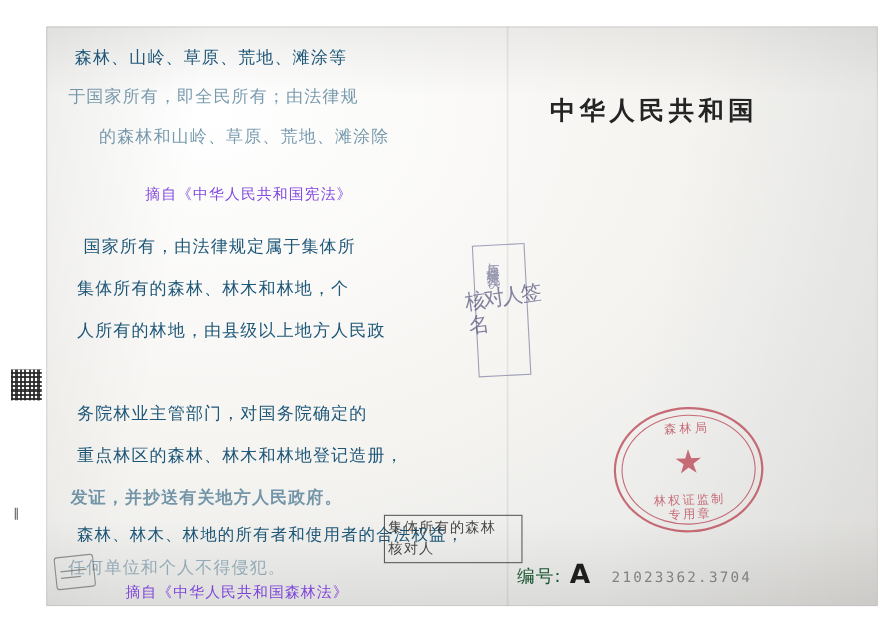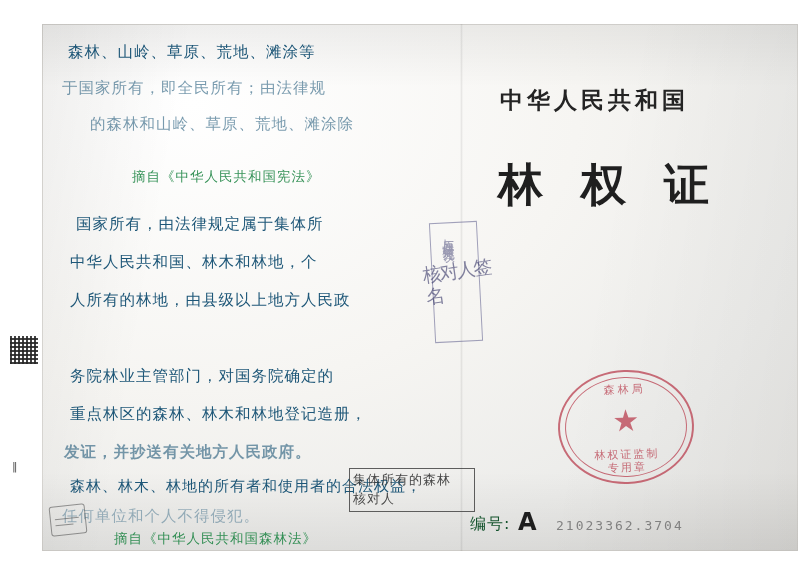--- a/index.html
+++ b/index.html
@@ -73,21 +73,21 @@
     color: #0c4a6e;
     opacity: .92;
   }
   .body-line.faded { opacity: .55; }
   .body-line.vfaded { opacity: .38; }
 
   .src-line {
     position: absolute;
     font-size: 13.5px;
     white-space: nowrap;
-    color: #15803d;
+    color: #6d28d9;
     opacity: .85;
   }
 
   
   .right-col {
     position: absolute;
     left: 470px;
     top: 30px;
     width: 320px;
     height: 515px;
@@ -321,35 +321,34 @@
 
   <div class="left-col">
 
     <div class="body-line zh" style="left:6px; top:14px;">森林、山岭、草原、荒地、滩涂等</div>
     <div class="body-line zh faded" style="left:0px; top:50px;">于国家所有，即全民所有；由法律规</div>
     <div class="body-line zh faded" style="left:-4px; top:86px;margin-left:32px;">的森林和山岭、草原、荒地、滩涂除</div>
 
     <div class="src-line zh" style="left:70px; top:138px;">摘自《中华人民共和国宪法》</div>
 
     <div class="body-line zh" style="left:14px; top:186px;">国家所有，由法律规定属于集体所</div>
-    <div class="body-line zh" style="left:8px;  top:224px;">中华人民共和国、林木和林地，个</div>
+    <div class="body-line zh" style="left:8px;  top:224px;">集体所有的森林、林木和林地，个</div>
     <div class="body-line zh" style="left:8px;  top:262px;">人所有的林地，由县级以上地方人民政</div>
     <div class="body-line zh" style="left:8px;  top:376px;">重点林区的森林、林木和林地登记造册，</div>
     <div class="body-line zh" style="left:8px;  top:338px;">务院林业主管部门，对国务院确定的</div>
     <div class="body-line zh faded" style="left:2px; top:414px;font-weight:bold;">发证，并抄送有关地方人民政府。</div>
     <div class="body-line zh" style="left:8px;  top:448px; font-size:15px;">森林、林木、林地的所有者和使用者的合法权益，</div>
     <div class="body-line zh vfaded" style="left:0px; top:478px;">任何单位和个人不得侵犯。</div>
 
     <div class="src-line zh" style="left:52px; top:500px;">摘自《中华人民共和国森林法》</div>
   </div>
 
   <div class="right-col">
 
     <div class="cert-nation zh">中华人民共和国</div>
-    <div class="cert-title zh">林权证</div>
 
     <div class="seal">
       <div class="seal-inner"></div>
       <div class="seal-arc zh">森林局</div>
       <div class="seal-star">★</div>
       <div class="seal-bottom zh">林权证监制</div>
       <div class="seal-bottom2 zh">专用章</div>
     </div>
   </div>
 

